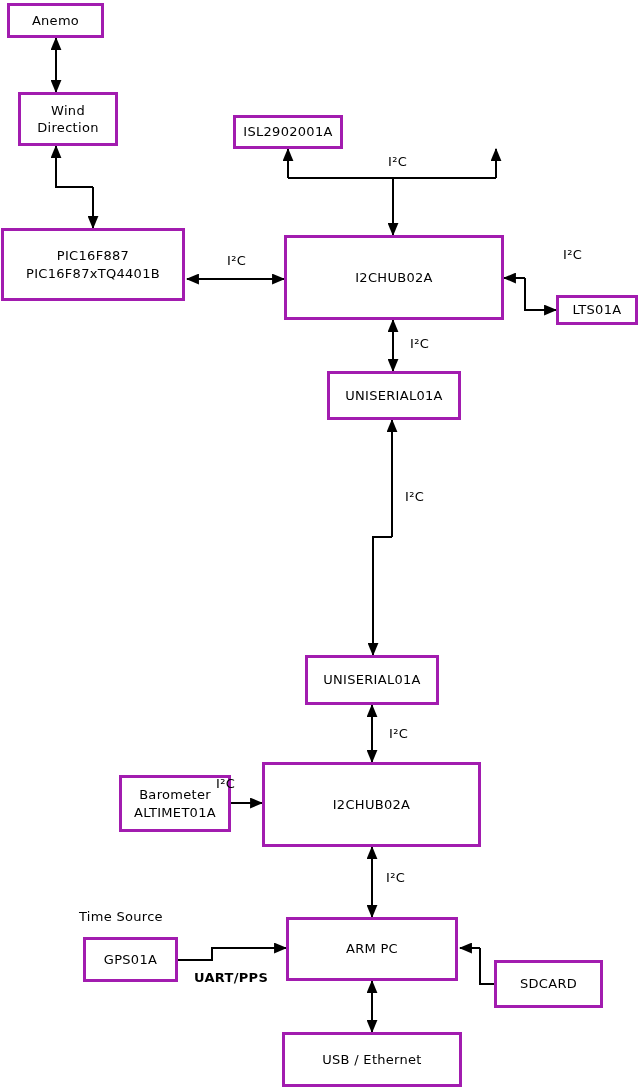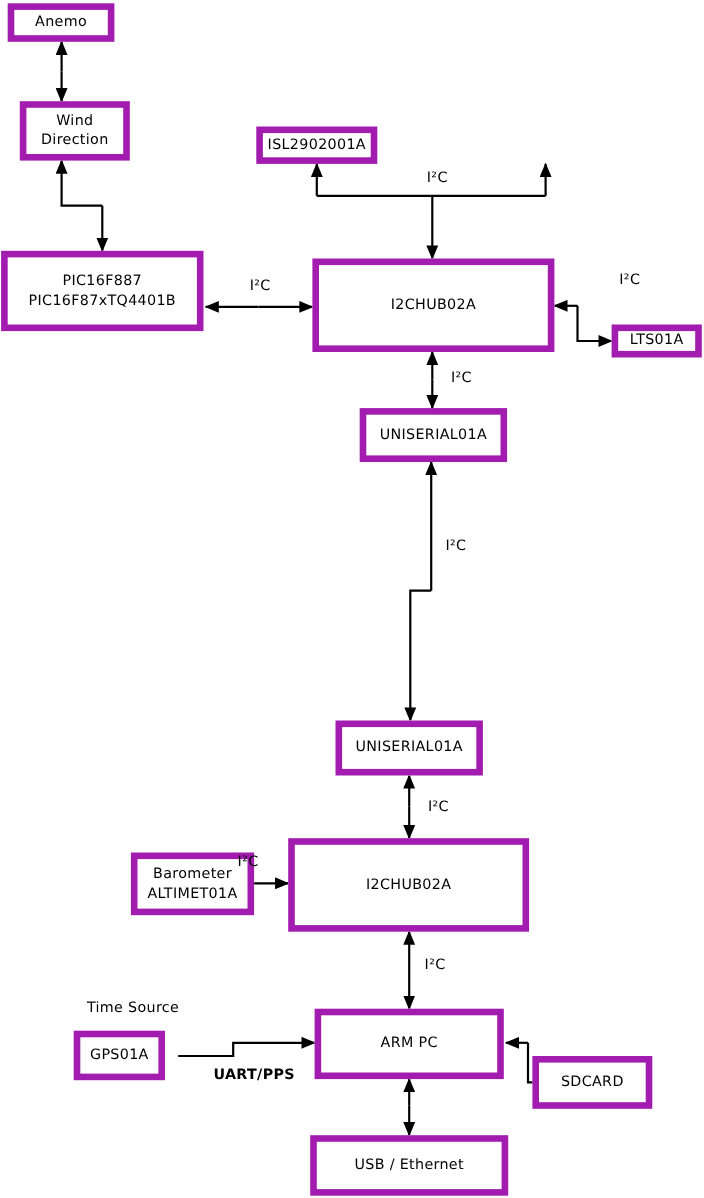--- a/index.html
+++ b/index.html
@@ -9,21 +9,21 @@
     font-family: "DejaVu Sans", "Liberation Sans", sans-serif;
     position: relative;
     color: #000;
   }
   #stage { position: absolute; left: 0; top: 0; width: 640px; height: 1089px; }
   svg.wires { position: absolute; left: 0; top: 0; width: 640px; height: 1089px; }
   svg.wires path { stroke: #000; stroke-width: 2; fill: none; }
   .box {
     position: absolute;
     box-sizing: border-box;
-    border: 6px solid #a21caf;
+    border: 3px solid #a21caf;
     background: #ffffff;
     display: flex;
     align-items: center;
     justify-content: center;
     text-align: center;
     font-size: 13px;
     line-height: 1.32;
     white-space: pre-line;
     letter-spacing: 0.3px;
   }
@@ -130,25 +130,25 @@
 
   <div class="box" style="left:327px; top:371px; width:134px; height:49px;">UNISERIAL01A</div>
 
   <div class="box" style="left:305px; top:655px; width:134px; height:50px;">UNISERIAL01A</div>
 
   <div class="box" style="left:262px; top:762px; width:219px; height:85px;">I2CHUB02A</div>
 
   <div class="box" style="left:75px; top:775px; width:112px; height:57px;margin-left:44px;">Barometer
 ALTIMET01A</div>
 
-  <div class="box" style="left:67px; top:937px; width:83px; height:45px;">GPS01A</div>
+  <div class="box" style="left:83px; top:937px; width:95px; height:45px;">GPS01A</div>
 
   <div class="box" style="left:286px; top:917px; width:172px; height:64px;">ARM PC</div>
 
-  <div class="box" style="left:484px; top:960px; width:109px; height:48px;">SDCARD</div>
+  <div class="box" style="left:494px; top:960px; width:109px; height:48px;">SDCARD</div>
 
   <div class="box" style="left:282px; top:1032px; width:180px; height:55px;">USB / Ethernet</div>
 
   <div class="lbl" style="left:388px; top:154px;">I²C</div>
   <div class="lbl" style="left:227px; top:253px;">I²C</div>
   <div class="lbl" style="left:563px; top:247px;">I²C</div>
   <div class="lbl" style="left:410px; top:336px;">I²C</div>
   <div class="lbl" style="left:405px; top:489px;">I²C</div>
   <div class="lbl" style="left:389px; top:726px;">I²C</div>
   <div class="lbl" style="left:216px; top:776px;">I²C</div>

